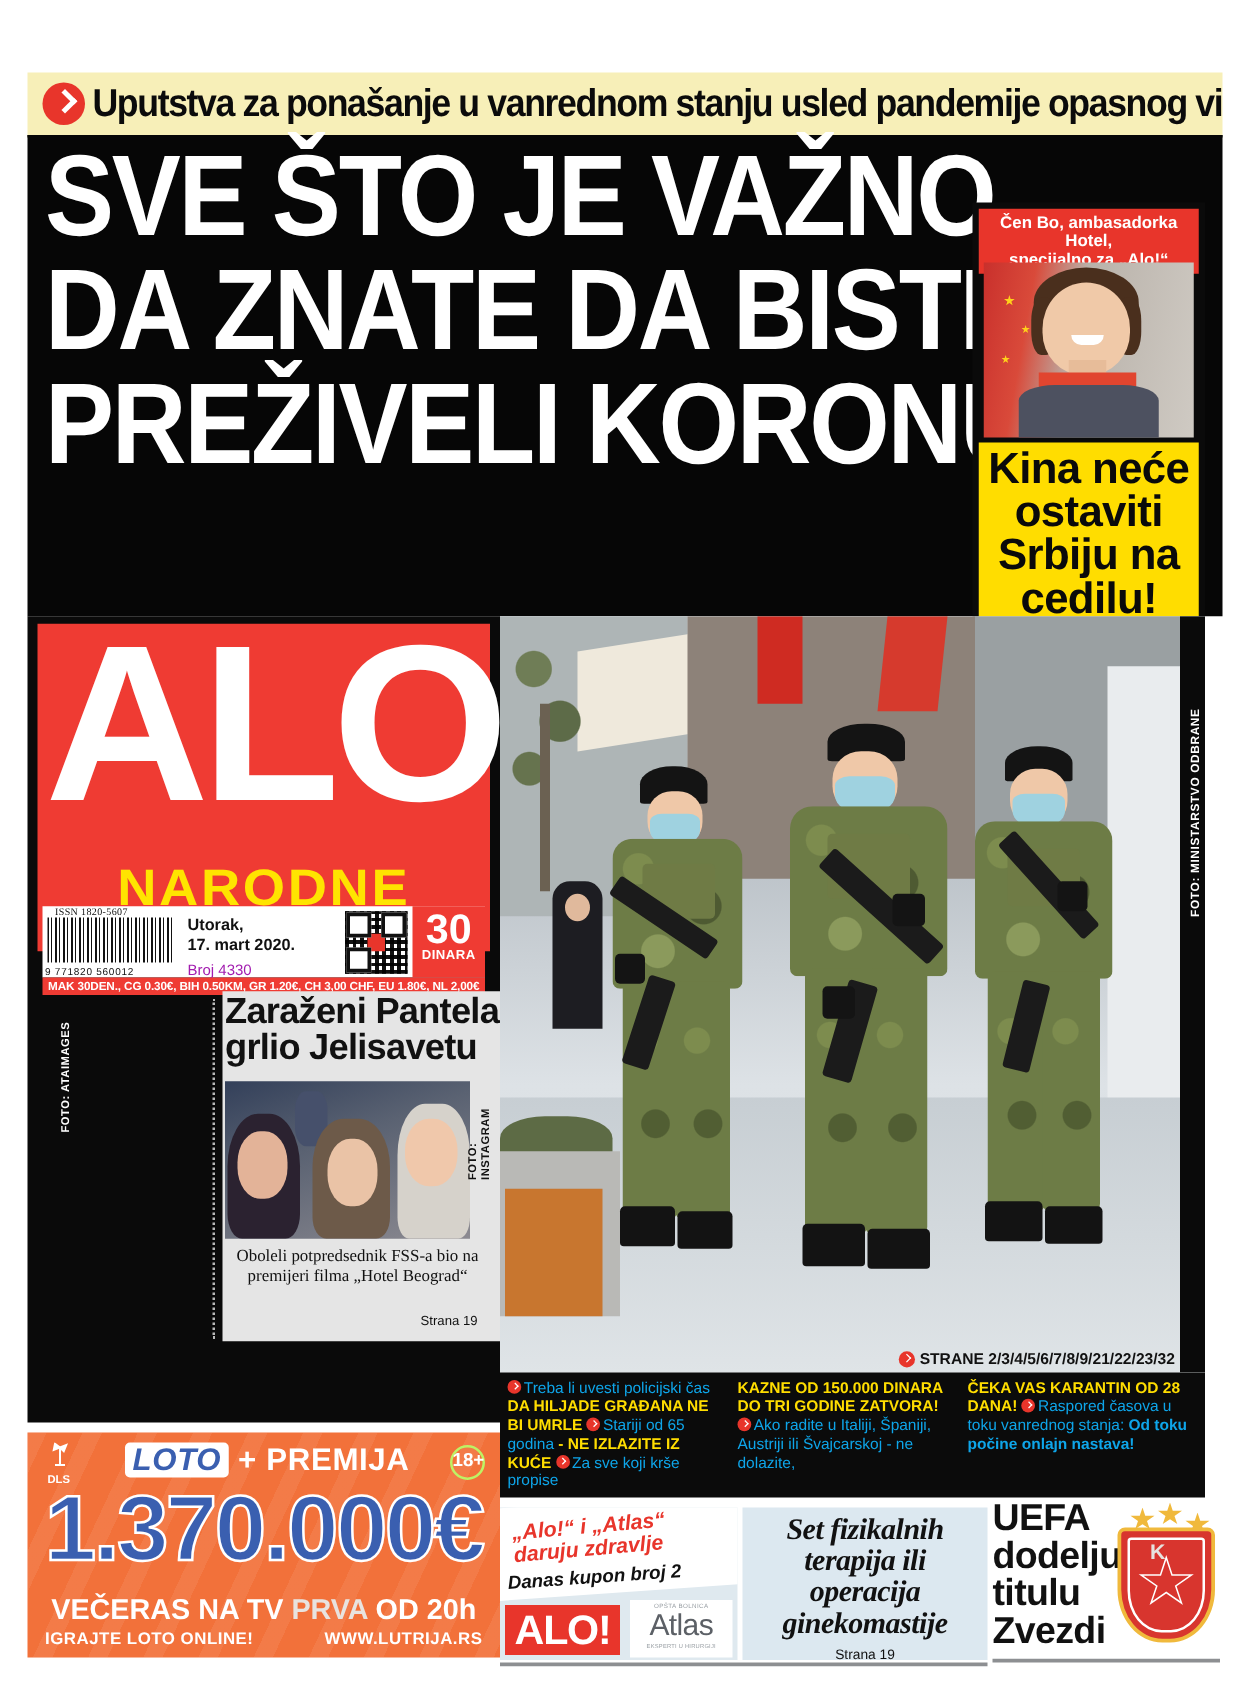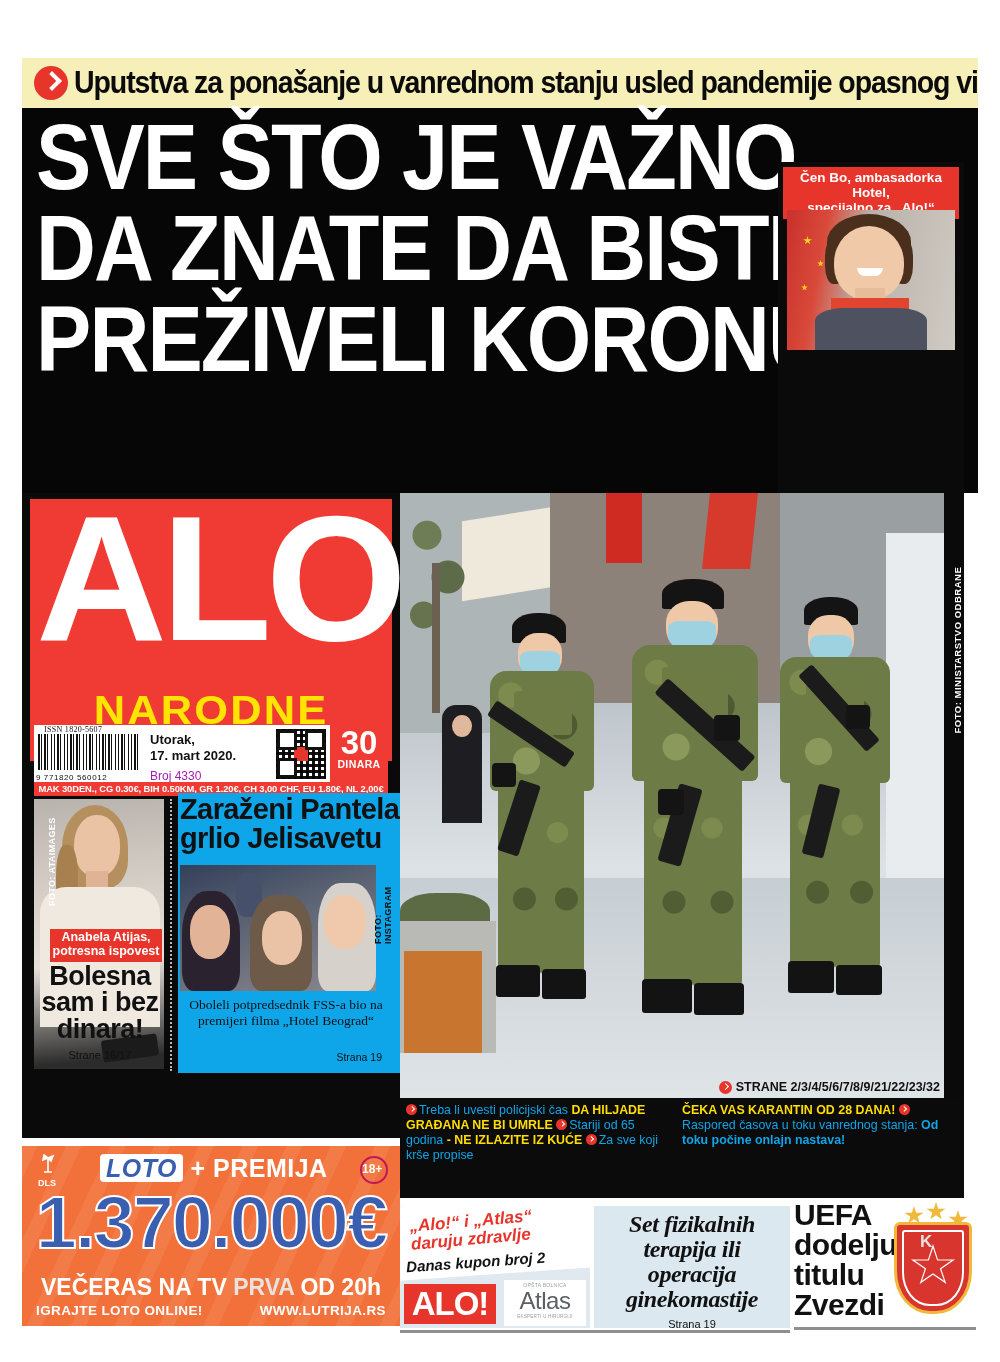--- a/index.html
+++ b/index.html
@@ -106,21 +106,21 @@
       font-size:12.5px;line-height:1.1;text-align:center;padding:2px 2px 3px;box-sizing:border-box;}
   .an-head{position:absolute;left:4px;top:164px;width:124px;color:#111;text-align:center;
       font-family:"Liberation Sans Narrow","Liberation Sans",sans-serif;font-weight:bold;
       font-size:27px;line-height:.98;letter-spacing:-.5px;}
   .an-pg{position:absolute;left:4px;top:250px;width:124px;text-align:center;font-size:11px;color:#111;}
 
   .dashdiv{position:absolute;left:148px;top:306px;width:0;height:272px;
       border-left:2px dotted #b9b9b9;}
 
   
-  .pantela{position:absolute;left:156px;top:300px;width:240px;height:280px;background:#0ea5e9;}
+  .pantela{position:absolute;left:156px;top:300px;width:240px;height:280px;background:#e5e5e5;}
   .pa-head{font-family:"Liberation Sans Narrow","Liberation Sans",sans-serif;font-weight:bold;
       font-size:29px;line-height:1.0;color:#111;letter-spacing:-.6px;padding:2px 2px 0 2px;}
   .pa-photo{position:absolute;left:2px;top:72px;width:196px;height:126px;overflow:hidden;
       background:linear-gradient(160deg,#33405a 0%,#5a6272 40%,#8c8a91 100%);}
   .f-a{position:absolute;left:2px;top:26px;width:58px;height:100px;border-radius:42% 42% 20% 20%;background:#2b2230;}
   .f-a i{position:absolute;left:8px;top:14px;width:40px;height:54px;border-radius:46%;background:#e3b398;display:block;}
   .f-b{position:absolute;left:70px;top:30px;width:62px;height:96px;border-radius:40% 40% 18% 18%;background:#6d5a49;}
   .f-b i{position:absolute;left:12px;top:16px;width:40px;height:54px;border-radius:46%;background:#eac3a6;display:block;}
   .f-c{position:absolute;left:138px;top:18px;width:58px;height:108px;border-radius:38% 38% 16% 16%;background:#d6d2cb;}
   .f-c i{position:absolute;left:6px;top:12px;width:42px;height:54px;border-radius:46%;background:#f0c8ab;display:block;}
@@ -196,22 +196,22 @@
 
   
   .lotto{position:absolute;left:0px;top:1088px;width:378px;height:180px;background:#f2713a;overflow:hidden;}
   .lotto:before{content:"";position:absolute;inset:0;
      background:repeating-linear-gradient(115deg,rgba(255,255,255,.07) 0 14px,transparent 14px 40px);}
   .lt-logo{position:absolute;left:10px;top:8px;width:30px;height:34px;color:#fff;font-size:9px;font-weight:bold;text-align:center;}
   .lt-mill{position:absolute;left:4px;top:0px;width:24px;height:24px;}
   .lt-top{position:absolute;left:78px;top:8px;width:250px;color:#fff;font-weight:bold;font-size:25px;
      letter-spacing:.5px;}
   .lt-loto{color:#3a5fb0;background:#fff;padding:0 6px;border-radius:4px;font-style:italic;}
-  .lt-18{position:absolute;right:12px;top:10px;width:24px;height:24px;border:2px solid #be185d;border-radius:50%;
-     color:#fff;font-size:12px;font-weight:bold;text-align:left;line-height:22px;}
+  .lt-18{position:absolute;right:12px;top:10px;width:24px;height:24px;border:2px solid #bef264;border-radius:50%;
+     color:#fff;font-size:15px;font-weight:bold;text-align:left;line-height:22px;}
   .lt-amount{position:absolute;left:8px;top:40px;width:362px;text-align:center;color:#3a5fb0;
      font-weight:bold;font-size:74px;letter-spacing:-2px;-webkit-text-stroke:2px #fff;line-height:1;}
   .lt-tv{position:absolute;left:8px;top:128px;width:362px;text-align:center;color:#fff;font-weight:bold;font-size:23px;}
   .lt-tv .prva{color:#e8e3df;font-weight:bold;}
   .lt-foot1{position:absolute;left:14px;bottom:8px;color:#fff;font-weight:bold;font-size:13.5px;letter-spacing:.4px;}
   .lt-foot2{position:absolute;right:14px;bottom:8px;color:#fff;font-weight:bold;font-size:13.5px;letter-spacing:.4px;}
 
   
   .coupon{position:absolute;left:378px;top:1148px;width:190px;height:122px;background:#dfe9ef;overflow:hidden;}
   .cp-slant{position:absolute;left:-12px;top:-6px;width:214px;height:74px;background:#fff;transform:rotate(-4deg);}
@@ -280,20 +280,21 @@
         <div class="china-flagstar" style="left:14px;top:74px;width:7px;height:7px;clip-path:polygon(50% 0%,61% 35%,98% 35%,68% 57%,79% 91%,50% 70%,21% 91%,32% 57%,2% 35%,39% 35%);"></div>
         <div class="cp-hair"></div>
         <div class="cp-hair2"></div>
         <div class="cp-hair3"></div>
         <div class="cp-head"></div>
         <div class="cp-mouth"></div>
         <div class="cp-neck"></div>
         <div class="cp-collar"></div>
         <div class="cp-body"></div>
       </div>
+      <div class="china-head">Kina neće ostaviti Srbiju na cedilu!</div>
     </div>
   </div>
 
   <div class="leftcol">
 
     <div class="logo">
       <div class="logo-alo">ALO!</div>
       <div class="logo-sub">NARODNE NOVINE</div>
     </div>
 
@@ -314,38 +315,20 @@
         <div class="qr-c" style="left:1px;bottom:1px;"></div>
       </div>
       <div class="price">
         <div class="p1">30</div>
         <div class="p2">DINARA</div>
       </div>
     </div>
 
     <div class="pricesrow">MAK 30DEN., CG 0.30€, BIH 0.50KM, GR 1.20€, CH 3,00 CHF, EU 1.80€, NL 2,00€</div>
 
-    <div class="anabela">
-      <div class="an-hair"></div>
-      <div class="an-face"></div>
-      <div class="an-hair2"></div>
-      <div class="an-neck"></div>
-      <div class="an-top"></div>
-      <div class="an-phone"></div>
-      <div class="an-kick">
-        <div>Anabela Atijas,</div>
-        <div>potresna ispovest</div>
-      </div>
-      <div class="an-head">
-        <div>Bolesna</div>
-        <div>sam i bez</div>
-        <div>dinara!</div>
-      </div>
-      <div class="an-pg">Strane 16/17</div>
-    </div>
     <div class="an-cred" style="position:absolute;left:-18px;top:360px;">FOTO: ATAIMAGES</div>
 
     <div class="dashdiv"></div>
 
     <div class="pantela">
       <div class="pa-head">
         <div>Zaraženi Pantela</div>
         <div>grlio Jelisavetu</div>
       </div>
       <div class="pa-photo">
@@ -441,20 +424,24 @@
   </div>
 
   <div class="teaser">
     <div class="tcol">
       <span class="mini-arrow"></span><span class="wh">Treba li uvesti policijski čas </span><span class="yell">DA HILJADE GRAĐANA NE BI UMRLE</span>
       <span class="mini-arrow"></span><span class="wh">Stariji od 65 godina</span>
       <span class="yell">- NE IZLAZITE IZ KUĆE</span>
       <span class="mini-arrow"></span><span class="wh">Za sve koji krše propise</span>
     </div>
     <div class="tcol">
+      <span class="yell">KAZNE OD 150.000 DINARA DO TRI GODINE ZATVORA!</span>
+      <span class="mini-arrow"></span><span class="wh">Ako radite u Italiji, Španiji, Austriji ili Švajcarskoj - ne dolazite,</span>
+    </div>
+    <div class="tcol">
       <span class="yell">ČEKA VAS KARANTIN OD 28 DANA!</span>
       <span class="mini-arrow"></span><span class="wh">Raspored časova u toku vanrednog stanja:</span>
       <span class="wh" style="font-weight:bold">Od toku počine onlajn nastava!</span>
     </div>
   </div>
 
   <div class="lotto">
     <div class="lt-logo">
       <svg class="lt-mill" viewBox="0 0 24 24">
         <path d="M12 4 L8 1 L7 6 Z M12 4 L17 2 L15 7 Z M12 5 L12 18 M8 18 L16 18" stroke="#fff" stroke-width="1.6" fill="#fff"></path>

